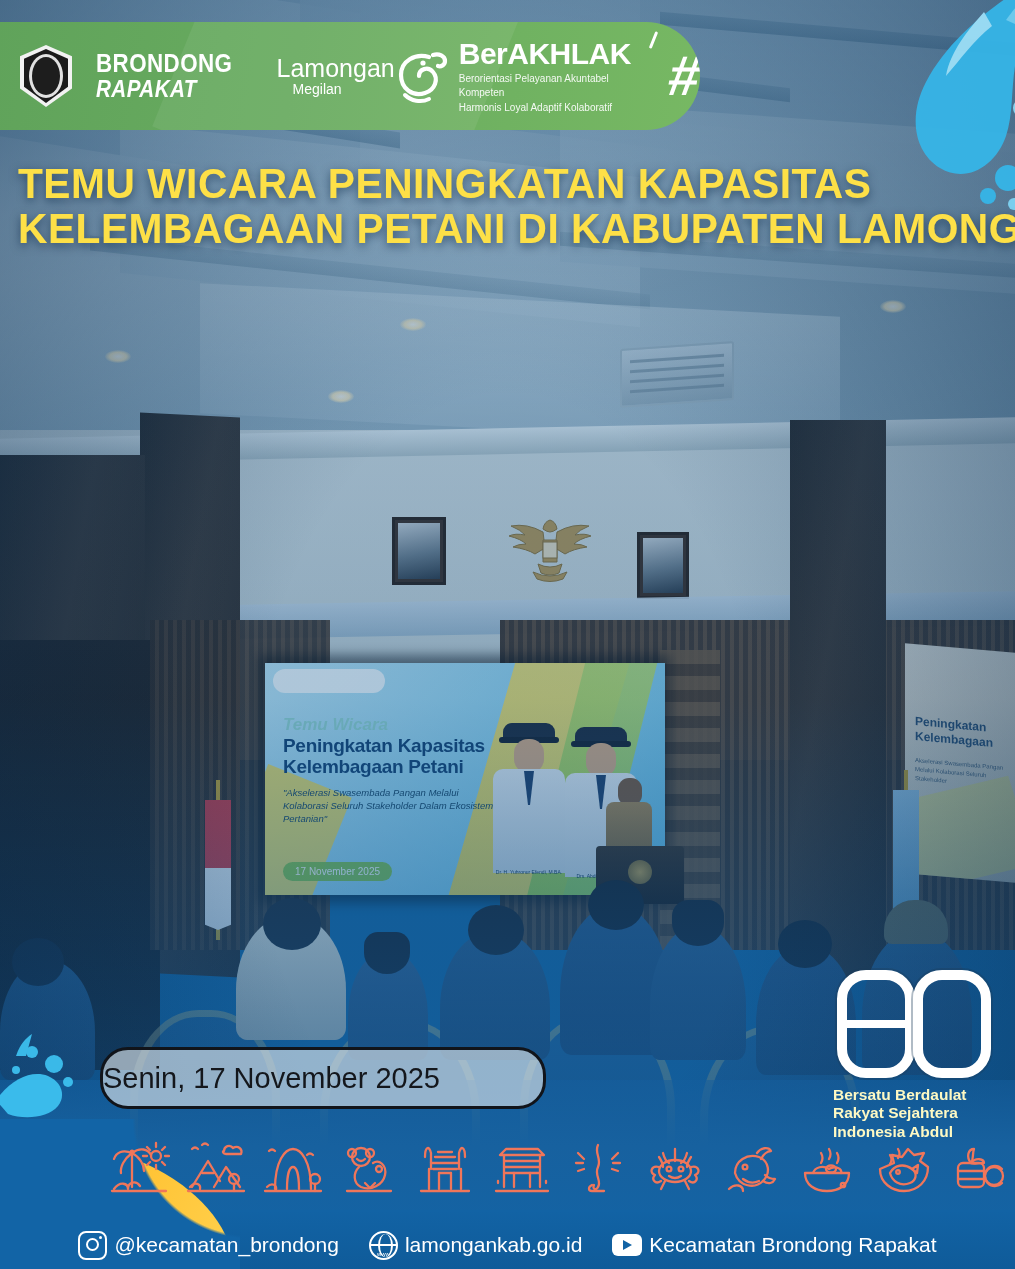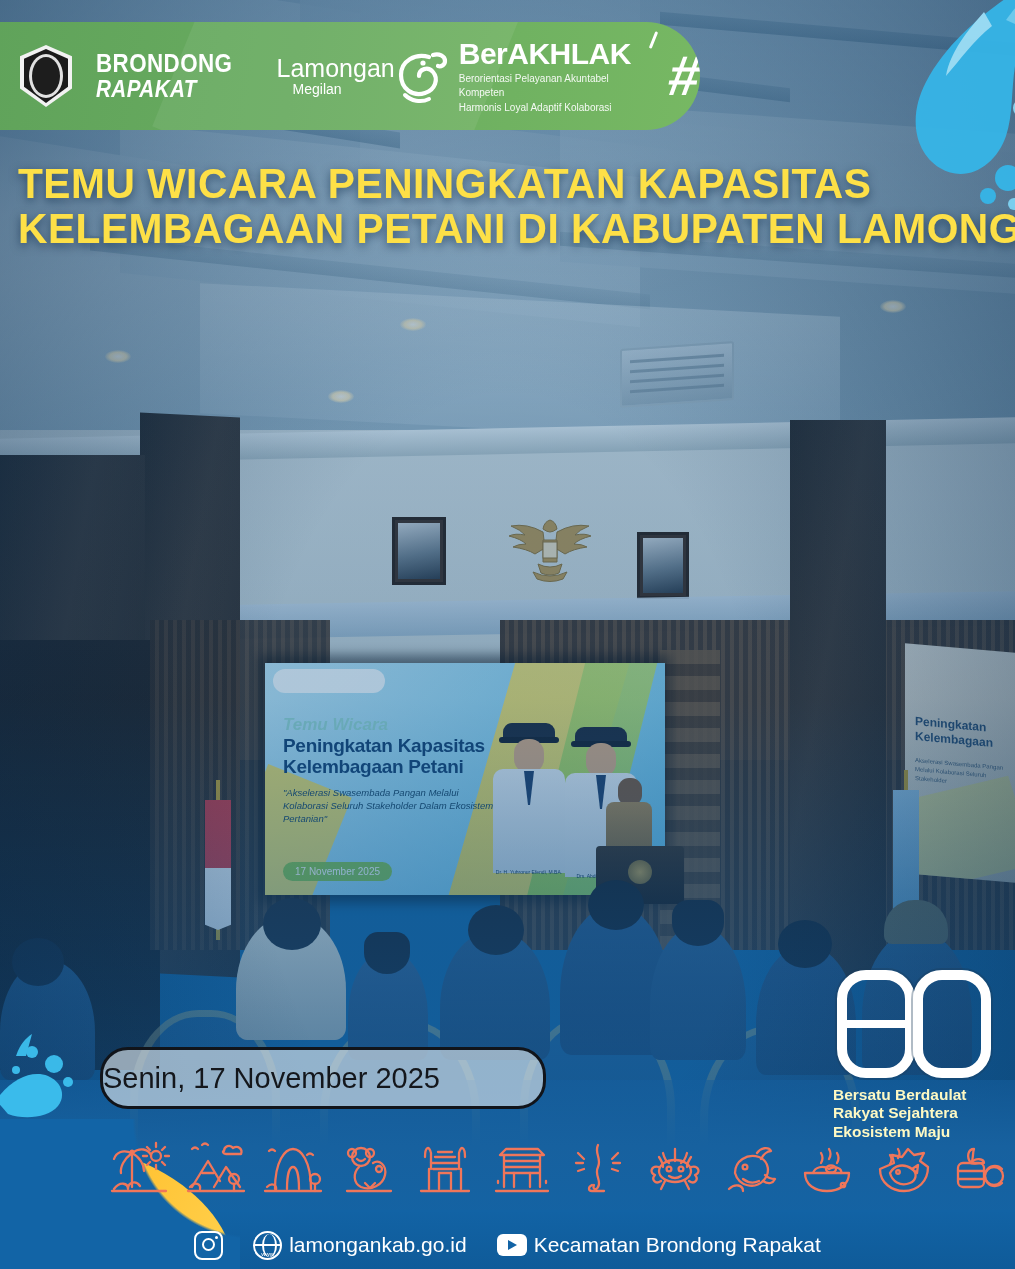--- a/index.html
+++ b/index.html
@@ -424,21 +424,21 @@
           <circle cx="38" cy="18" r="2.6" fill="#ffffff"></circle>
           <path d="M20 50 C26 56 36 58 44 54" stroke="#ffffff" stroke-width="4" fill="none" stroke-linecap="round"></path>
         </svg>
       </div>
 
       <div class="akhlak">
         <div class="a1">BerAKHLAK</div>
         <div class="tick"></div>
         <div class="a2">
           <div>Berorientasi Pelayanan Akuntabel Kompeten</div>
-          <div>Harmonis Loyal Adaptif Kolaborasi</div>
+          <div>Harmonis Loyal Adaptif Kolaboratif</div>
         </div>
       </div>
 
       <div class="bangga">
         <div class="hashsym">#</div>
         <div class="btxt">
           <div>bangga</div>
           <div>melayani</div>
           <div>bangsa</div>
         </div>
@@ -457,21 +457,21 @@
   </div>
 
   <div class="logo80">
     <div class="eighty">
       <div class="digit eight"></div>
       <div class="digit zero"></div>
     </div>
     <div class="l80txt">
       <div>Bersatu Berdaulat</div>
       <div>Rakyat Sejahtera</div>
-      <div>Ekosistem Maju</div>
+      <div>Indonesia Abdul</div>
     </div>
   </div>
 
   <div class="iconrow">
 
     <svg class="ikon" viewBox="0 0 60 62">
       <g fill="none" stroke="#f0765a" stroke-width="2.3" stroke-linecap="round">
         <path d="M22 14 L22 48"></path>
         <path d="M22 14 C12 10 6 14 4 20 M22 14 C30 8 38 10 41 16 M22 14 C14 20 10 28 11 34 M22 14 C30 18 34 26 34 32"></path>
         <circle cx="22" cy="13" r="2.5" fill="#f0765a" stroke="none"></circle>
@@ -609,20 +609,21 @@
         <path d="M52 30 A10 10 0 1 0 52 44"></path>
         <circle cx="44" cy="37" r="9"></circle>
       </g>
     </svg>
 
   </div>
 
   <div class="footer">
     <div class="fitem">
       <span class="ig"></span>
+      <span>@kecamatan_brondong</span>
     </div>
     <div class="fitem">
       <span class="globe">
           <em>www</em>
         </span>
       <span>lamongankab.go.id</span>
     </div>
     <div class="fitem">
       <span class="yt"></span>
       <span>Kecamatan Brondong Rapakat</span>

